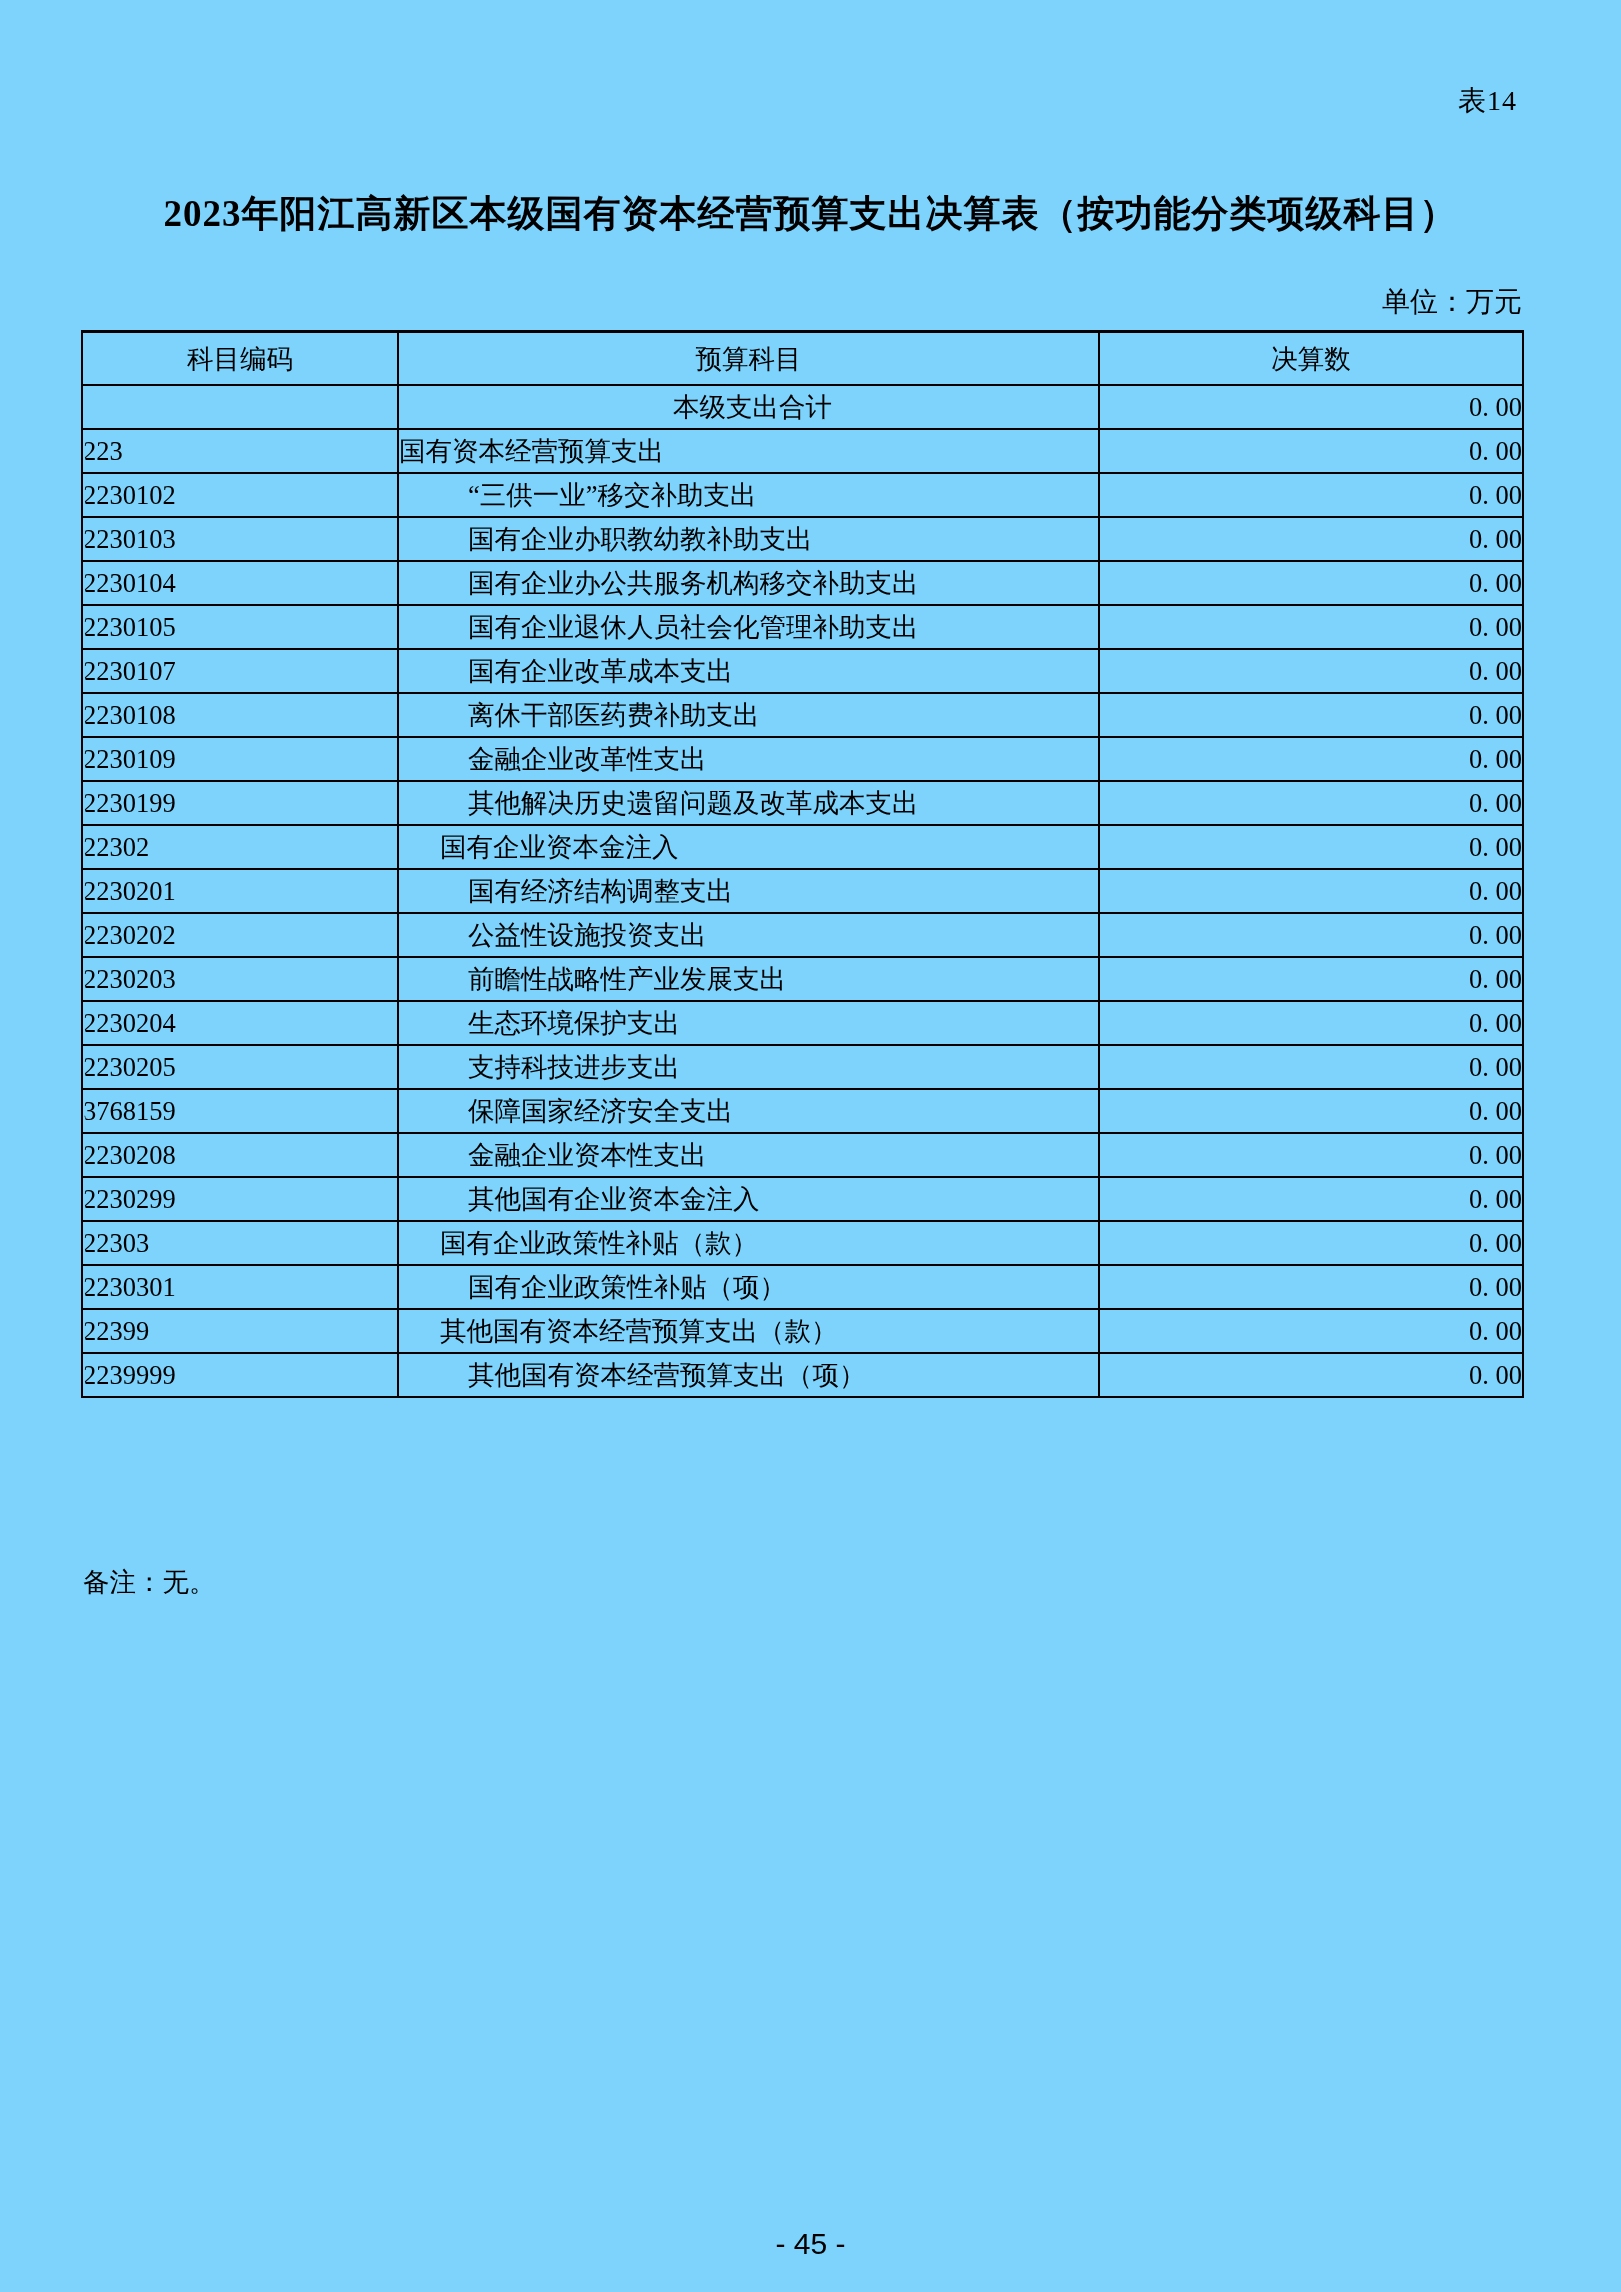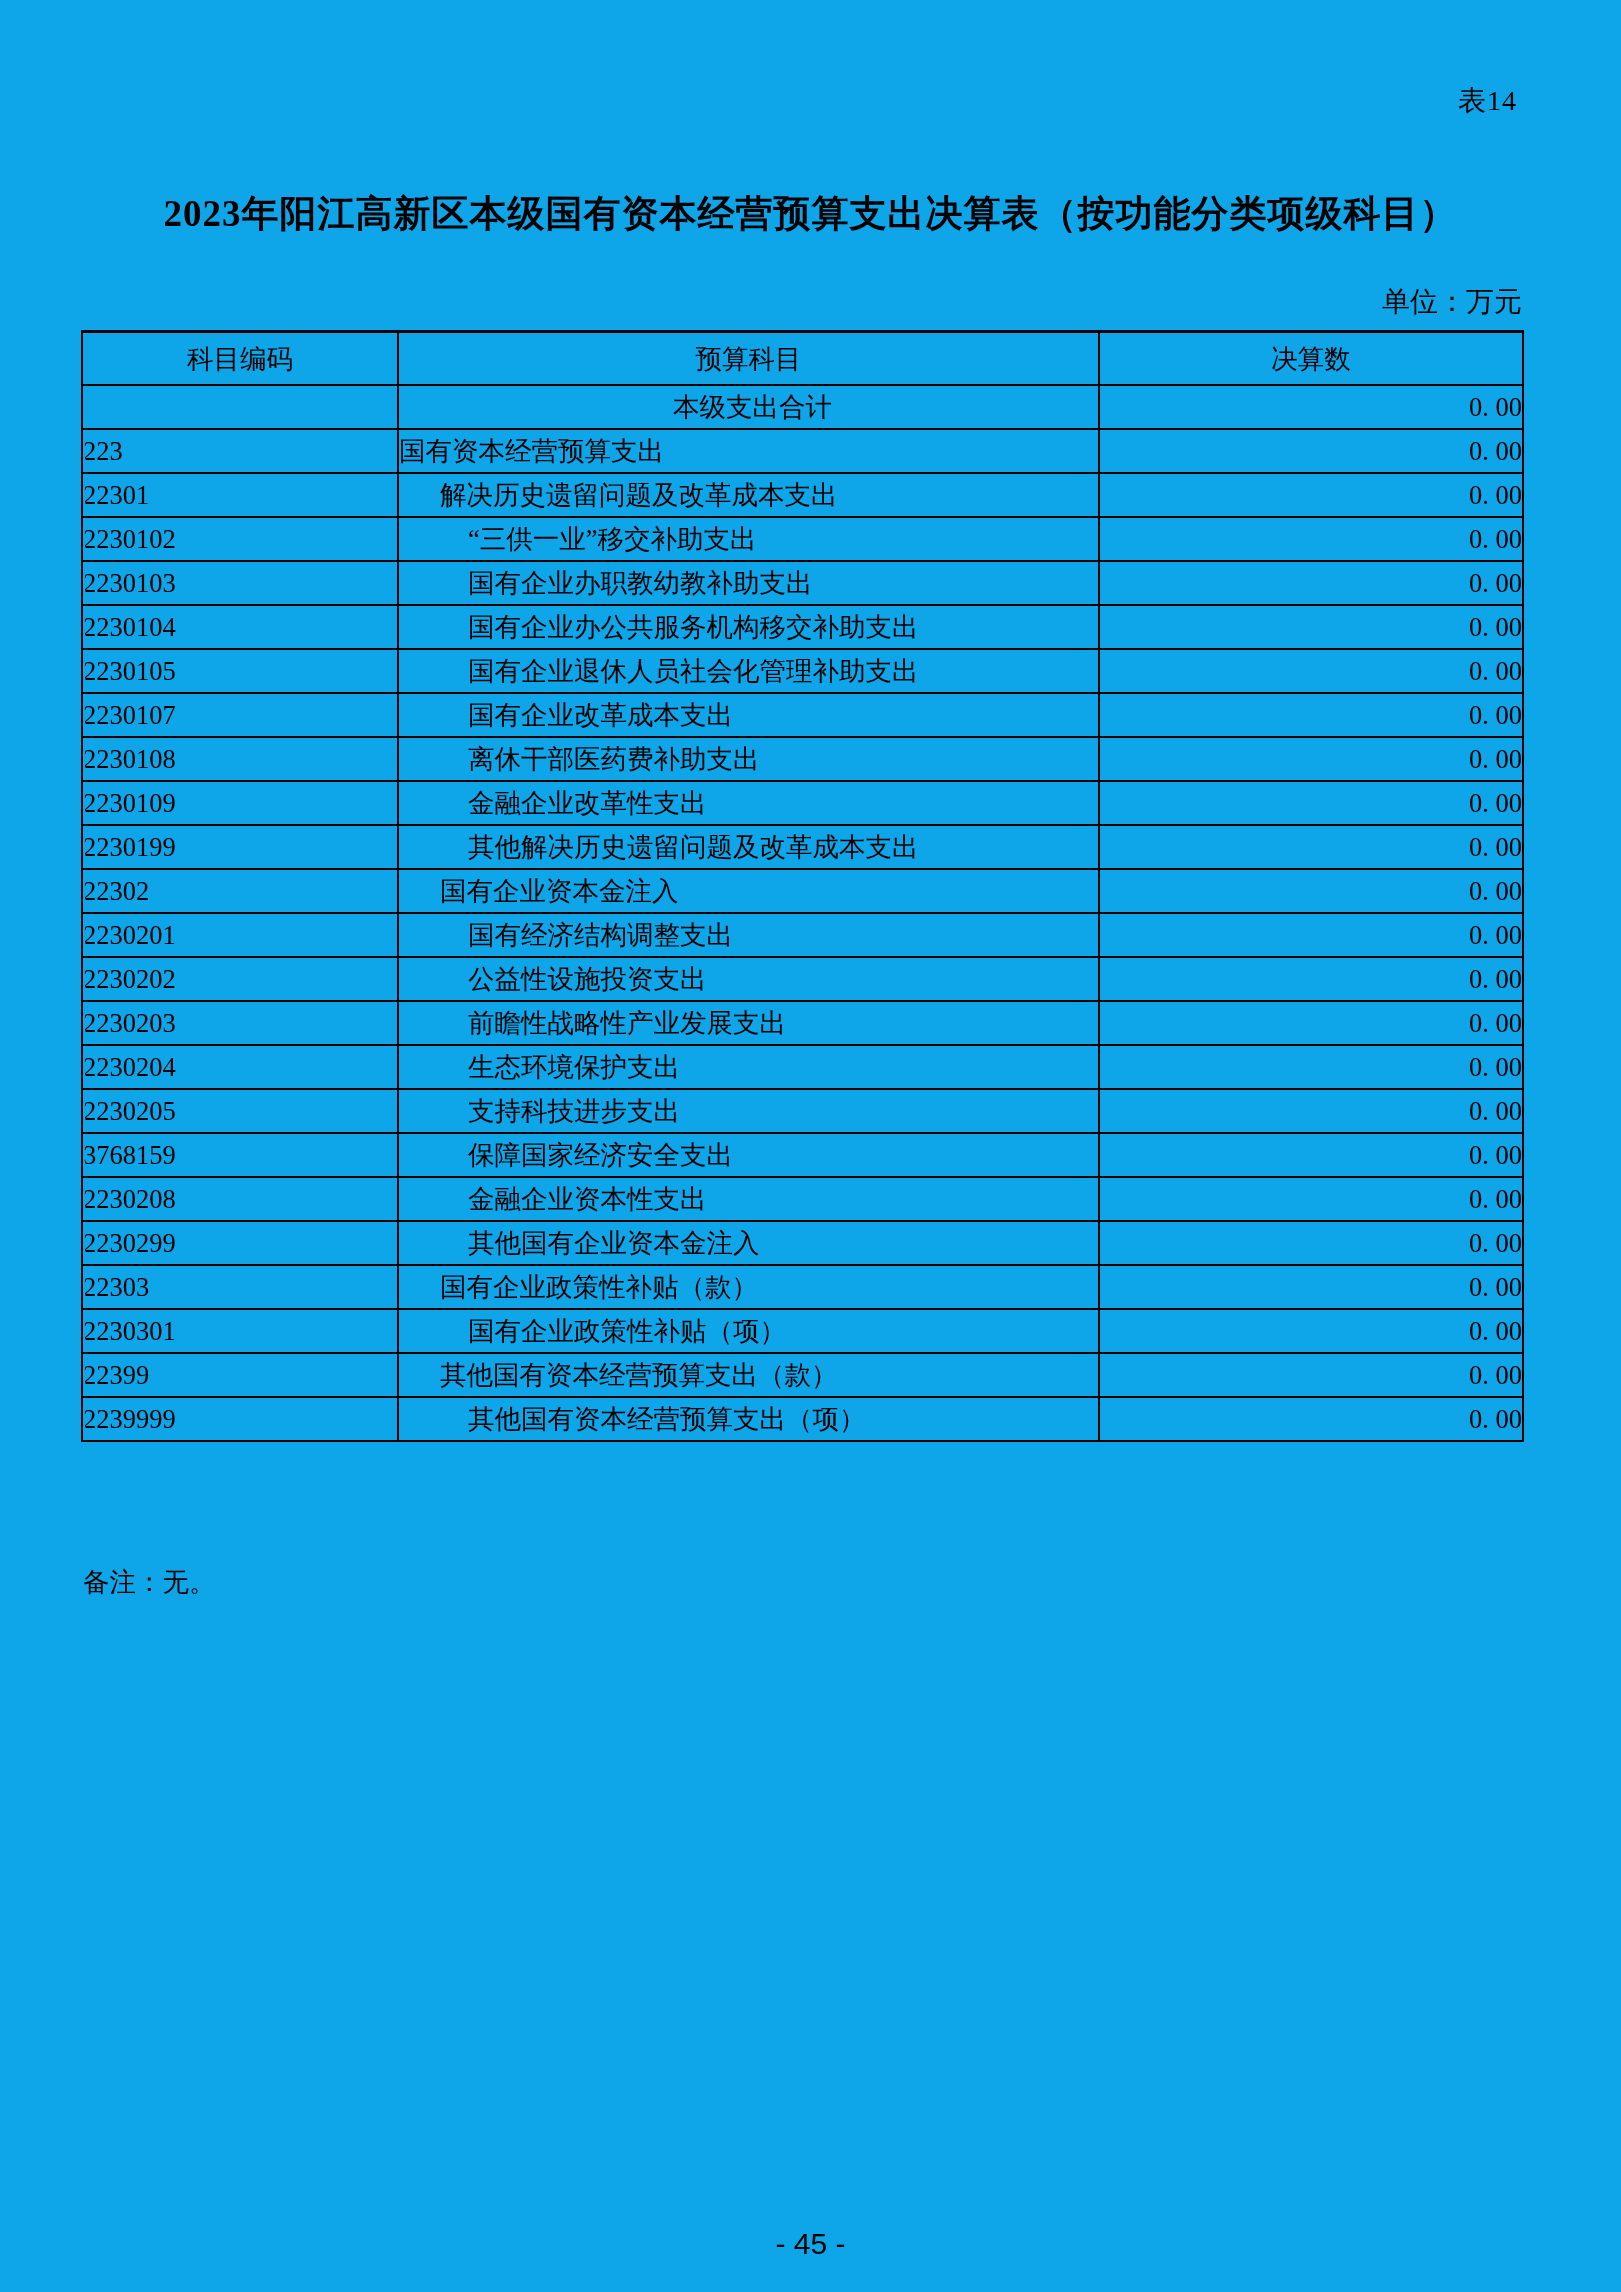--- a/index.html
+++ b/index.html
@@ -1,21 +1,21 @@
 <!DOCTYPE html>
 <html><head>
 <meta charset="utf-8">
 <style>
   html, body { margin: 0; padding: 0; background: #e8e8e8; }
   .sheet {
     position: relative;
     width: 1621px;
     height: 2293px;
     margin: 0 auto;
-    background: #0ea5e9;
+    background: #7dd3fc;
     font-family: "Liberation Serif", "DejaVu Serif", serif;
     color: #000000;
     overflow: hidden;
   }
   .table-label {
     position: absolute;
     top: 82px;
     right: 104px;
     font-size: 28px;
     letter-spacing: 1px;
@@ -115,25 +115,20 @@
       <td class="col-code"></td>
       <td class="col-name center">本级支出合计</td>
       <td class="col-value">0. 00</td>
     </tr>
         <tr>
       <td class="col-code">223</td>
       <td class="col-name">国有资本经营预算支出</td>
       <td class="col-value">0. 00</td>
     </tr>
         <tr>
-      <td class="col-code">22301</td>
-      <td class="col-name indent-1">解决历史遗留问题及改革成本支出</td>
-      <td class="col-value">0. 00</td>
-    </tr>
-        <tr>
       <td class="col-code">2230102</td>
       <td class="col-name indent-2">“三供一业”移交补助支出</td>
       <td class="col-value">0. 00</td>
     </tr>
         <tr>
       <td class="col-code">2230103</td>
       <td class="col-name indent-2">国有企业办职教幼教补助支出</td>
       <td class="col-value">0. 00</td>
     </tr>
         <tr>

